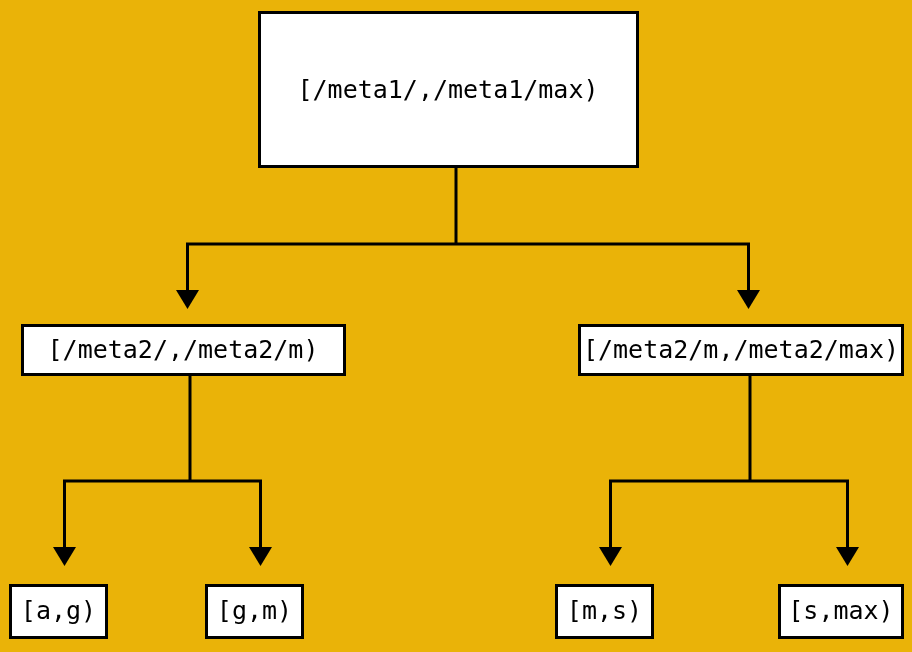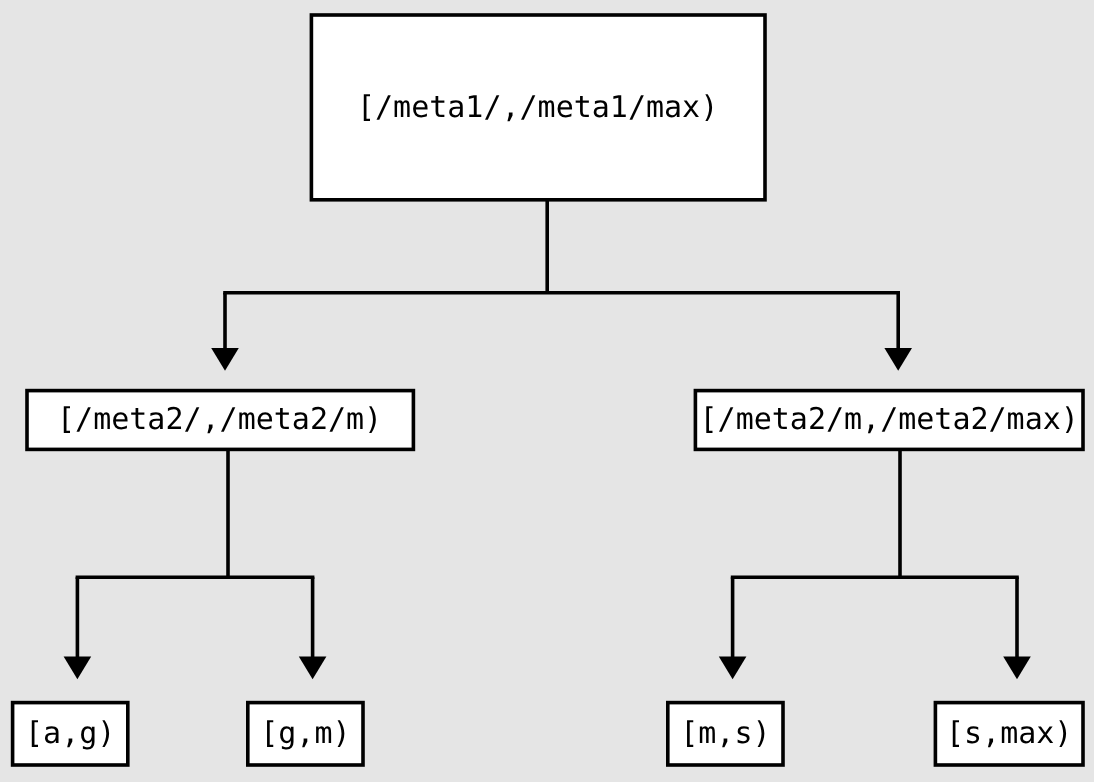--- a/index.html
+++ b/index.html
@@ -7,21 +7,21 @@
     padding: 0;
     background: #ffffff;
   }
   body {
     font-family: "DejaVu Sans Mono", monospace;
   }
   #diagram-root {
     position: relative;
     width: 912px;
     height: 652px;
-    background: #e5e5e5;
+    background: #eab308;
     overflow: hidden;
   }
   #tree-svg {
     position: absolute;
     left: 0;
     top: 0;
     width: 912px;
     height: 652px;
   }
   .node-box {

